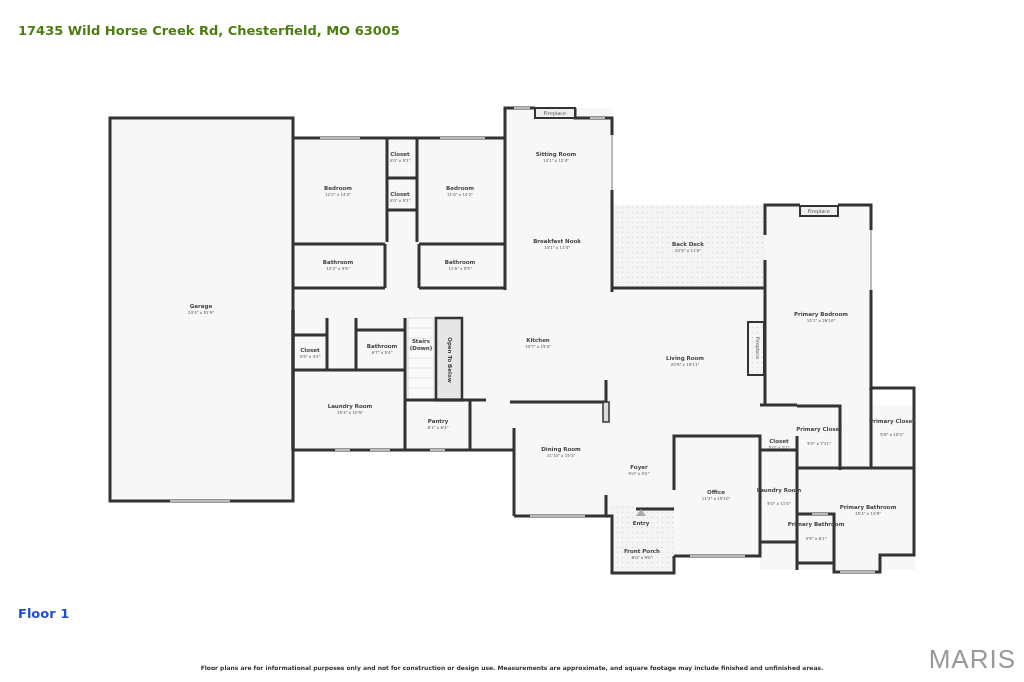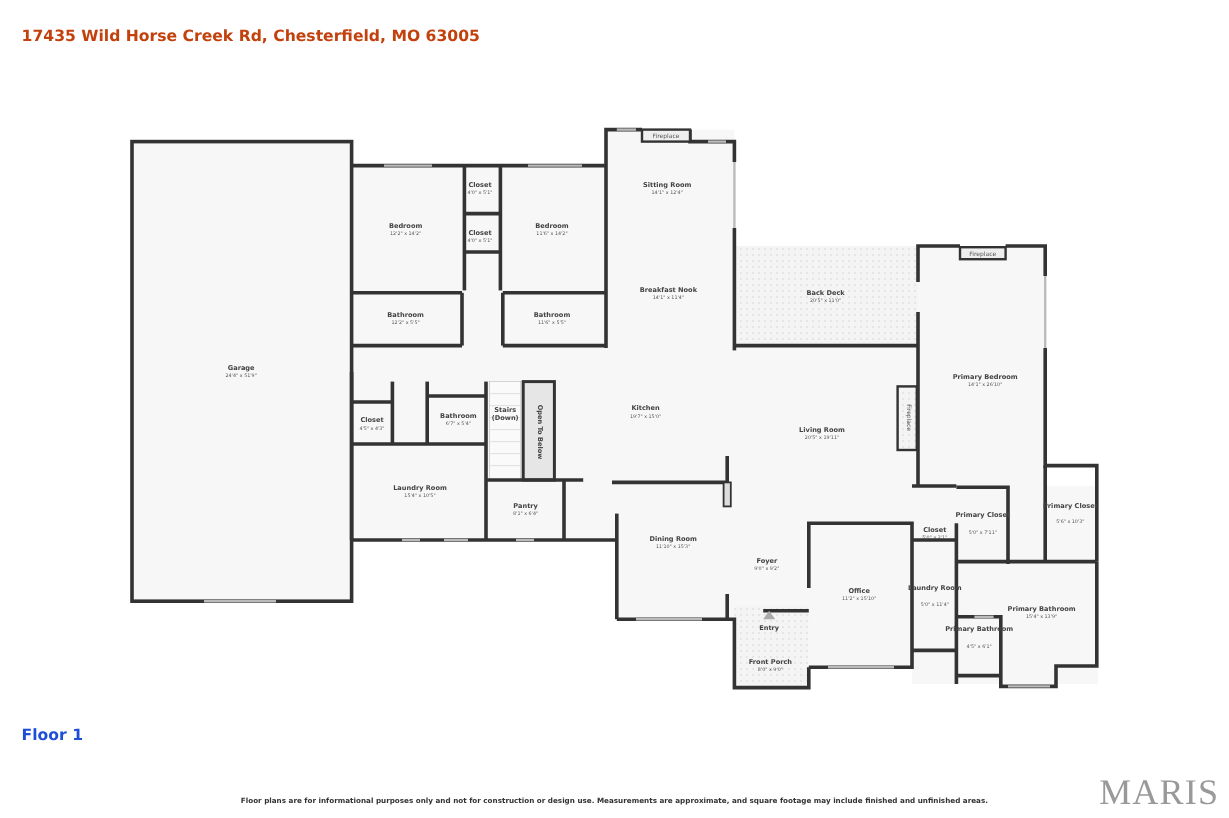--- a/index.html
+++ b/index.html
@@ -1,20 +1,20 @@
 <!DOCTYPE html>
 <html><head>
 <meta charset="utf-8">
 <style>
   html,body{margin:0;padding:0;background:#fff;}
   body{width:1024px;height:682px;position:relative;overflow:hidden;font-family:"DejaVu Sans","Liberation Sans",sans-serif;color:#333;}
-  .title{position:absolute;left:18px;top:23px;font-size:13px;font-weight:bold;color:#c2410c;}
+  .title{position:absolute;left:18px;top:23px;font-size:13px;font-weight:bold;color:#4d7c0f;}
   .floor{position:absolute;left:18px;top:606px;font-size:13px;font-weight:bold;color:#1d4ed8;}
   .disclaimer{position:absolute;left:0;width:1024px;top:664px;text-align:center;font-size:6px;font-weight:bold;color:#333;}
-  .logo{position:absolute;right:8px;top:644px;font-family:Liberation Serif, serif;font-size:30px;color:#999;letter-spacing:1px;}
+  .logo{position:absolute;right:8px;top:644px;font-family:Liberation Sans, sans-serif;font-size:26px;color:#999;letter-spacing:1px;}
   svg{position:absolute;left:0;top:0;}
   .lbl{font-family:"DejaVu Sans",sans-serif;font-size:5.5px;font-weight:bold;fill:#444;text-anchor:middle;}
   .dim{font-family:"DejaVu Sans",sans-serif;font-size:4px;fill:#555;text-anchor:middle;}
 </style>
 </head>
 <body>
 
 <div class="title">17435 Wild Horse Creek Rd, Chesterfield, MO 63005</div>
 
 <svg width="1024" height="682">

